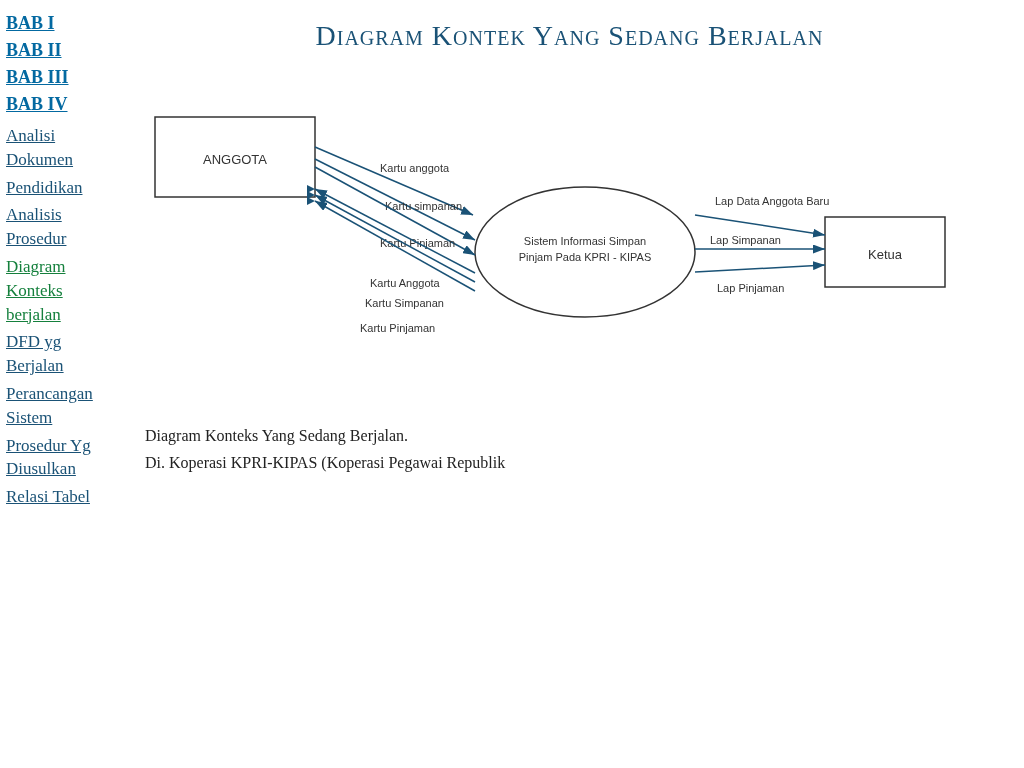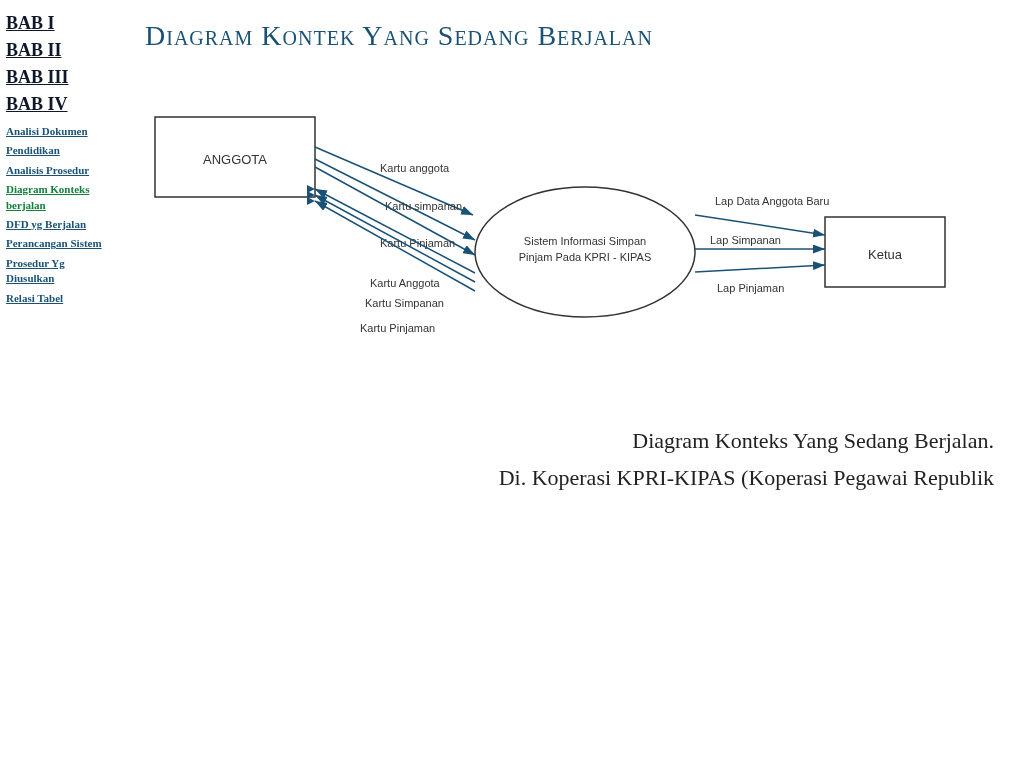--- a/index.html
+++ b/index.html
@@ -19,36 +19,35 @@
       width: 115px;
       height: 768px;
       background: #fff;
       padding: 10px 6px;
       z-index: 10;
     }
 
     .sidebar-bab {
       font-size: 18px;
       font-weight: bold;
-      color: #0f172a;
+      color: #0369a1;
       text-decoration: underline;
       cursor: pointer;
       line-height: 1.5;
       display: block;
     }
 
     .sidebar-link {
-      font-size: 11px;
+      font-size: 17px;
       color: #1a5276;
       text-decoration: underline;
       cursor: pointer;
       display: block;
       margin-top: 4px;
       line-height: 1.4;
-      font-weight: bold;
     }
 
     .sidebar-link.active {
       color: #15803d;
     }
 
     
     .circle-large {
       position: absolute;
       border-radius: 50%;
@@ -66,40 +65,41 @@
     }
 
     
     #page-title {
       font-size: 28px;
       font-weight: normal;
       color: #1a5276;
       font-variant: small-caps;
       margin-bottom: 20px;
       letter-spacing: 1px;
+      text-align: center;
     }
 
     
     #diagram-area {
       width: 840px;
       height: 330px;
       position: relative;
       margin-bottom: 20px;
     }
 
     
     #diagram-svg {
       width: 100%;
       height: 100%;
     }
 
     
     #caption {
-      text-align: right;
-      font-size: 22px;
+      text-align: left;
+      font-size: 16px;
       color: #222;
       line-height: 1.7;
       margin-top: 10px;
     }
 
     
     .sidebar-line {
       position: absolute;
       top: 0;
       width: 3px;

